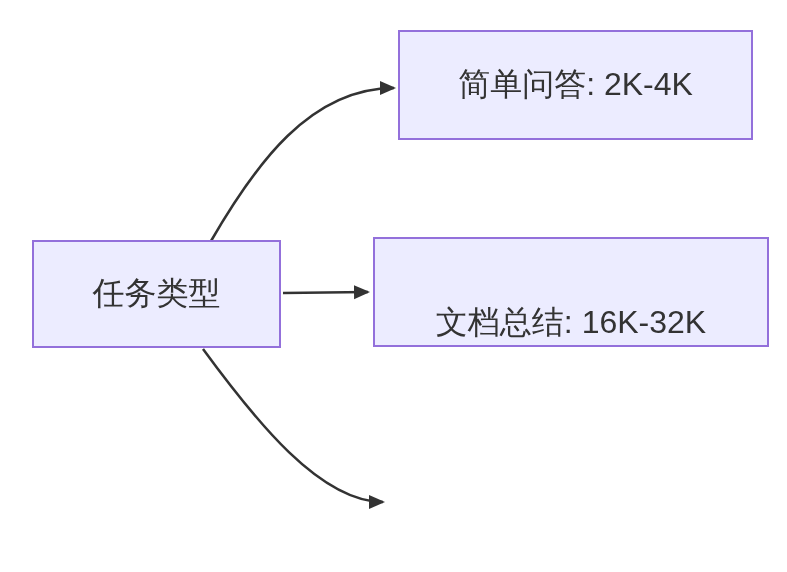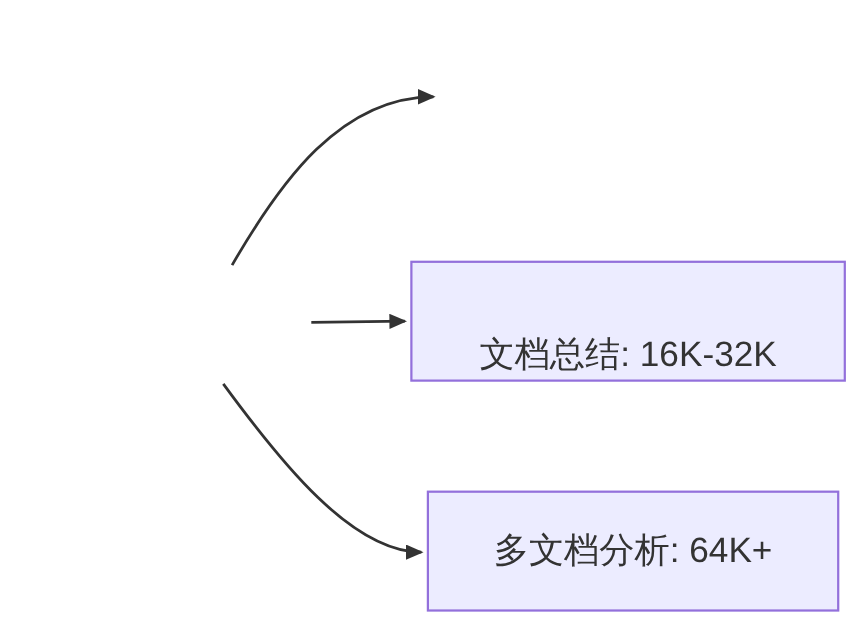--- a/index.html
+++ b/index.html
@@ -62,23 +62,26 @@
       </marker>
     </defs>
 
     <path class="edge" d="M 211 241 C 255 165, 310 88, 394 88" marker-end="url(#arrowhead)" stroke="#333333"></path>
 
     <path class="edge" d="M 283 293 L 368 292" marker-end="url(#arrowhead)" stroke="#333333"></path>
 
     <path class="edge" d="M 203 349 C 255 420, 320 502, 383 502" marker-end="url(#arrowhead)" stroke="#333333"></path>
   </svg>
 
+  <div class="node node-source">
+    <span>任务类型</span>
+  </div>
 
+  <div class="node node-qa">
+    <span>简单问答: 2K-4K</span>
+  </div>
 
   <div class="node node-doc">
     <span>文档总结: 16K-32K</span>
   </div>
 
-  <div class="node node-multi">
-    <span>多文档分析: 64K+</span>
-  </div>
 
 </div>
 
 </body></html>

